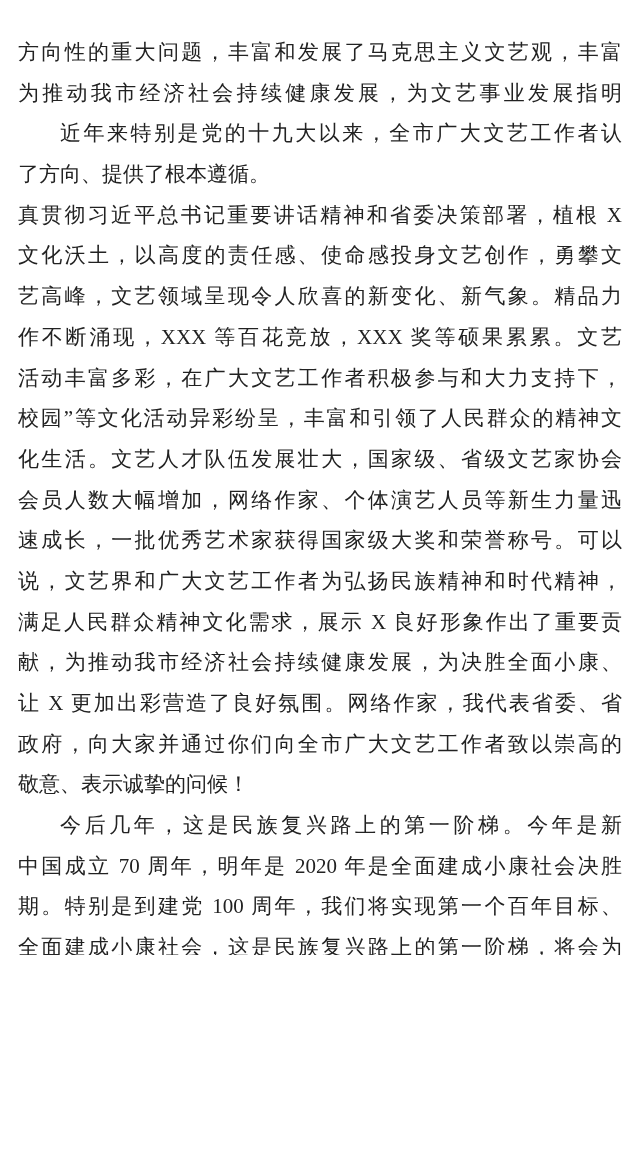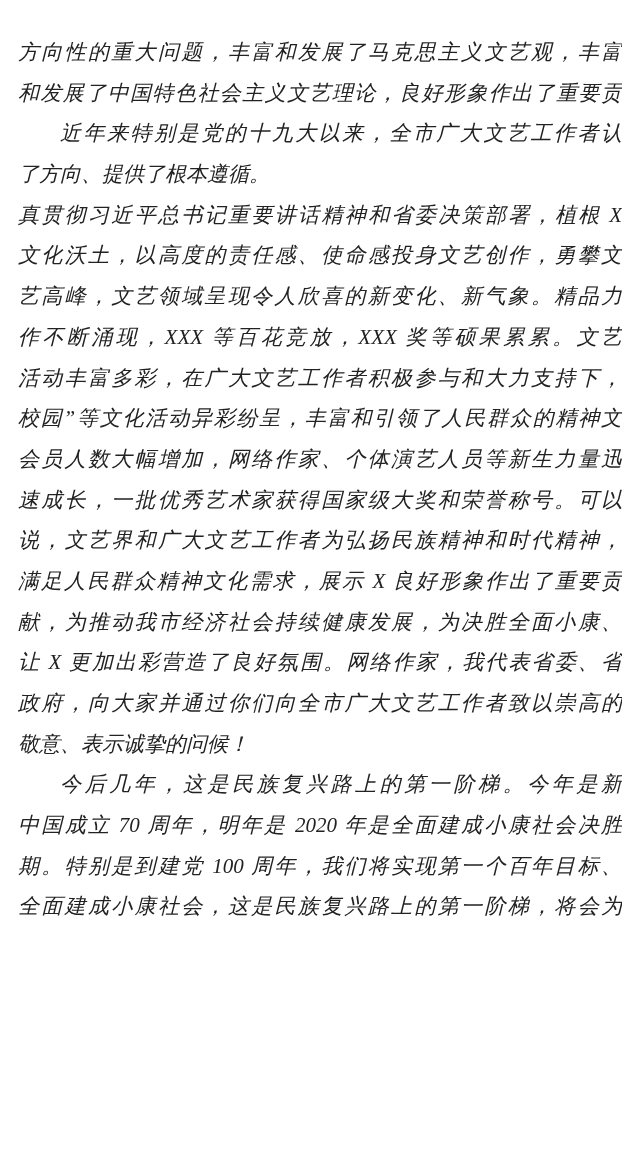--- a/index.html
+++ b/index.html
@@ -6,21 +6,20 @@
   body {
     background: #ffffff;
     font-family: "Liberation Serif", "DejaVu Serif", serif;
   }
   .page {
     position: relative;
     width: 640px;
     height: 955px;
     background: #ffffff;
     overflow: hidden;
-    font-style: italic;
   }
   .doc {
     position: absolute;
     left: 18px;
     right: 18px;
     top: 32px;
     font-size: 21px;
     line-height: 40.7px;
     color: #222222;
   }
@@ -53,29 +52,30 @@
     letter-spacing: 1px;
   }
 </style>
 </head>
 <body>
 
 <div class="page" style="background: rgb(255, 255, 255);">
 
   <div class="doc" id="doc-body" style="color: rgb(34, 34, 34);">
       <div class="line j">方向性的重大问题，丰富和发展了马克思主义文艺观，丰富</div>
-      <div class="line j">和发展了中国特色社会主义文艺理论，良好形象作出了重要贡</div>
+      <div class="line j">为推动我市经济社会持续健康发展，为文艺事业发展指明</div>
       <div class="line j ind">近年来特别是党的十九大以来，全市广大文艺工作者认</div>
       <div class="line">了方向、提供了根本遵循。</div>
       <div class="line j">真贯彻习近平总书记重要讲话精神和省委决策部署，植根 X</div>
       <div class="line j">文化沃土，以高度的责任感、使命感投身文艺创作，勇攀文</div>
       <div class="line j">艺高峰，文艺领域呈现令人欣喜的新变化、新气象。精品力</div>
       <div class="line j">作不断涌现，XXX 等百花竞放，XXX 奖等硕果累累。文艺</div>
       <div class="line j">活动丰富多彩，在广大文艺工作者积极参与和大力支持下，</div>
       <div class="line j">校园”等文化活动异彩纷呈，丰富和引领了人民群众的精神文</div>
+      <div class="line j">化生活。文艺人才队伍发展壮大，国家级、省级文艺家协会</div>
       <div class="line j">会员人数大幅增加，网络作家、个体演艺人员等新生力量迅</div>
       <div class="line j">速成长，一批优秀艺术家获得国家级大奖和荣誉称号。可以</div>
       <div class="line j">说，文艺界和广大文艺工作者为弘扬民族精神和时代精神，</div>
       <div class="line j">满足人民群众精神文化需求，展示 X 良好形象作出了重要贡</div>
       <div class="line j">献，为推动我市经济社会持续健康发展，为决胜全面小康、</div>
       <div class="line j">让 X 更加出彩营造了良好氛围。网络作家，我代表省委、省</div>
       <div class="line j">政府，向大家并通过你们向全市广大文艺工作者致以崇高的</div>
       <div class="line">敬意、表示诚挚的问候！</div>
       <div class="line j ind">今后几年，这是民族复兴路上的第一阶梯。今年是新</div>
       <div class="line j">中国成立 70 周年，明年是 2020 年是全面建成小康社会决胜</div>

